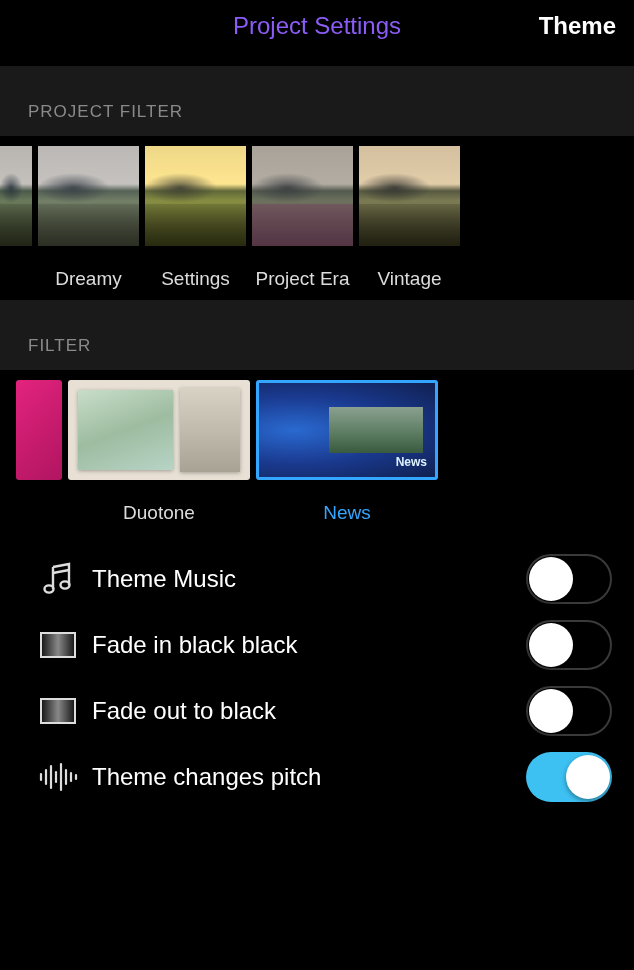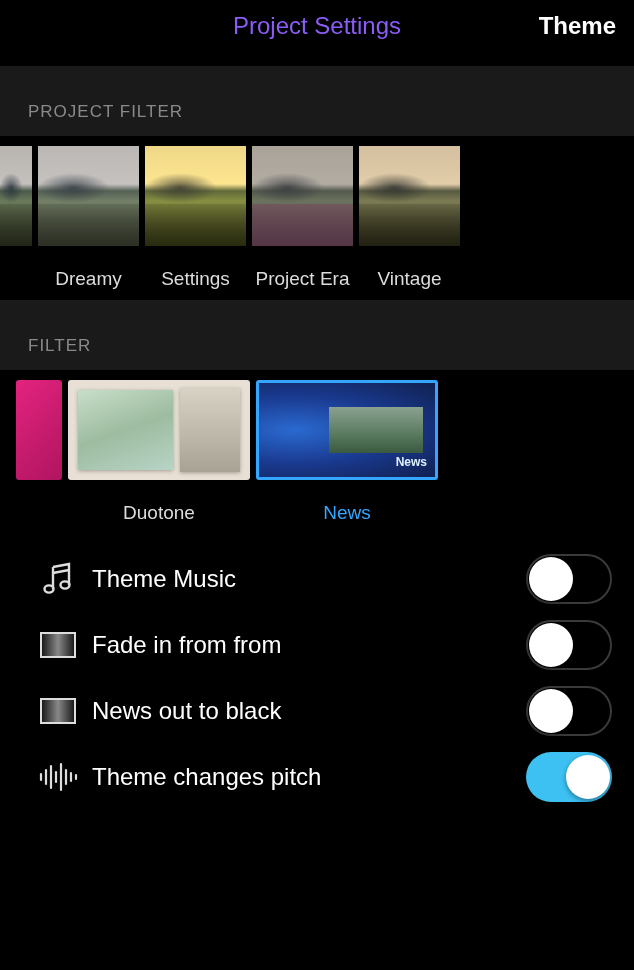--- a/index.html
+++ b/index.html
@@ -272,31 +272,31 @@
     <div class="option-label">Theme Music</div>
     <div class="toggle toggle-off">
       <div class="toggle-knob"></div>
     </div>
   </div>
 
   <div class="option-row">
     <span class="option-icon">
       <div class="ic-rect"></div>
     </span>
-    <div class="option-label">Fade in from from</div>
+    <div class="option-label">Fade in black black</div>
     <div class="toggle toggle-off">
       <div class="toggle-knob"></div>
     </div>
   </div>
 
   <div class="option-row">
     <span class="option-icon">
       <div class="ic-rect"></div>
     </span>
-    <div class="option-label">News out to black</div>
+    <div class="option-label">Fade out to black</div>
     <div class="toggle toggle-off">
       <div class="toggle-knob"></div>
     </div>
   </div>
 
   <div class="option-row">
     <span class="option-icon">
       <svg width="40" height="30" viewBox="0 0 40 30" stroke="#ddd" stroke-width="2.2" stroke-linecap="round">
         <line x1="3" y1="12" x2="3" y2="18"></line>
         <line x1="8" y1="8" x2="8" y2="22"></line>

